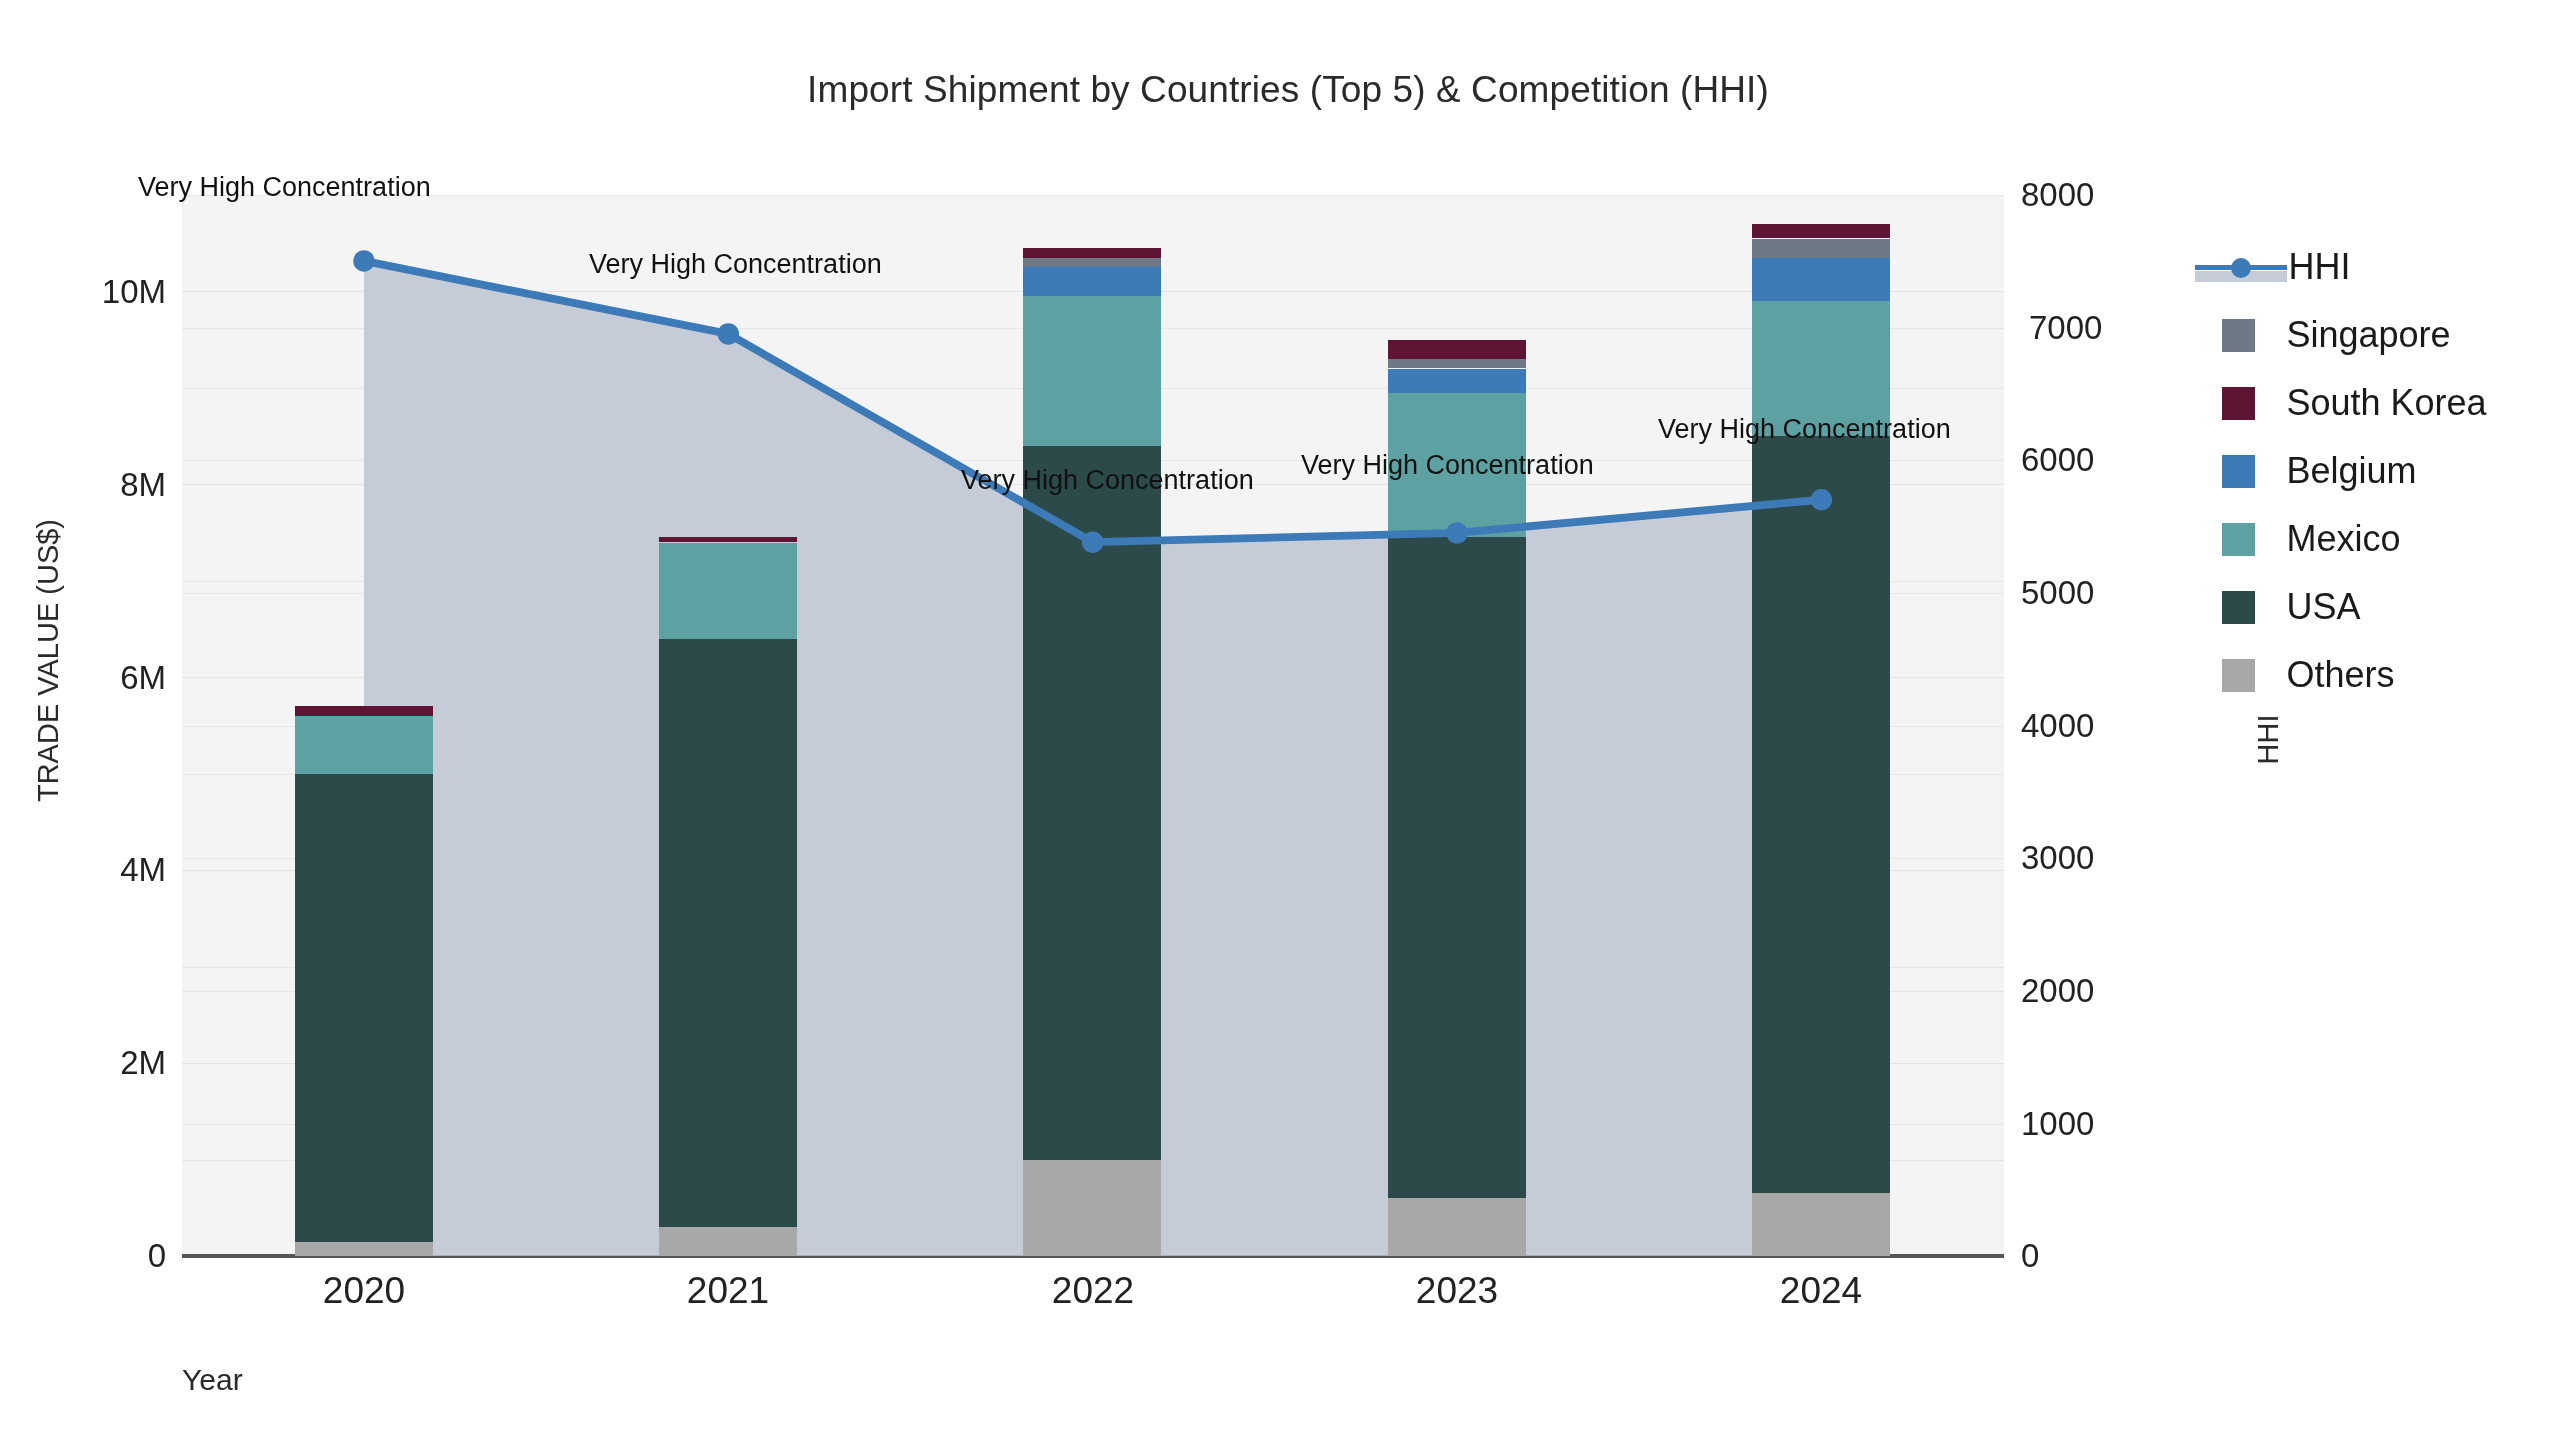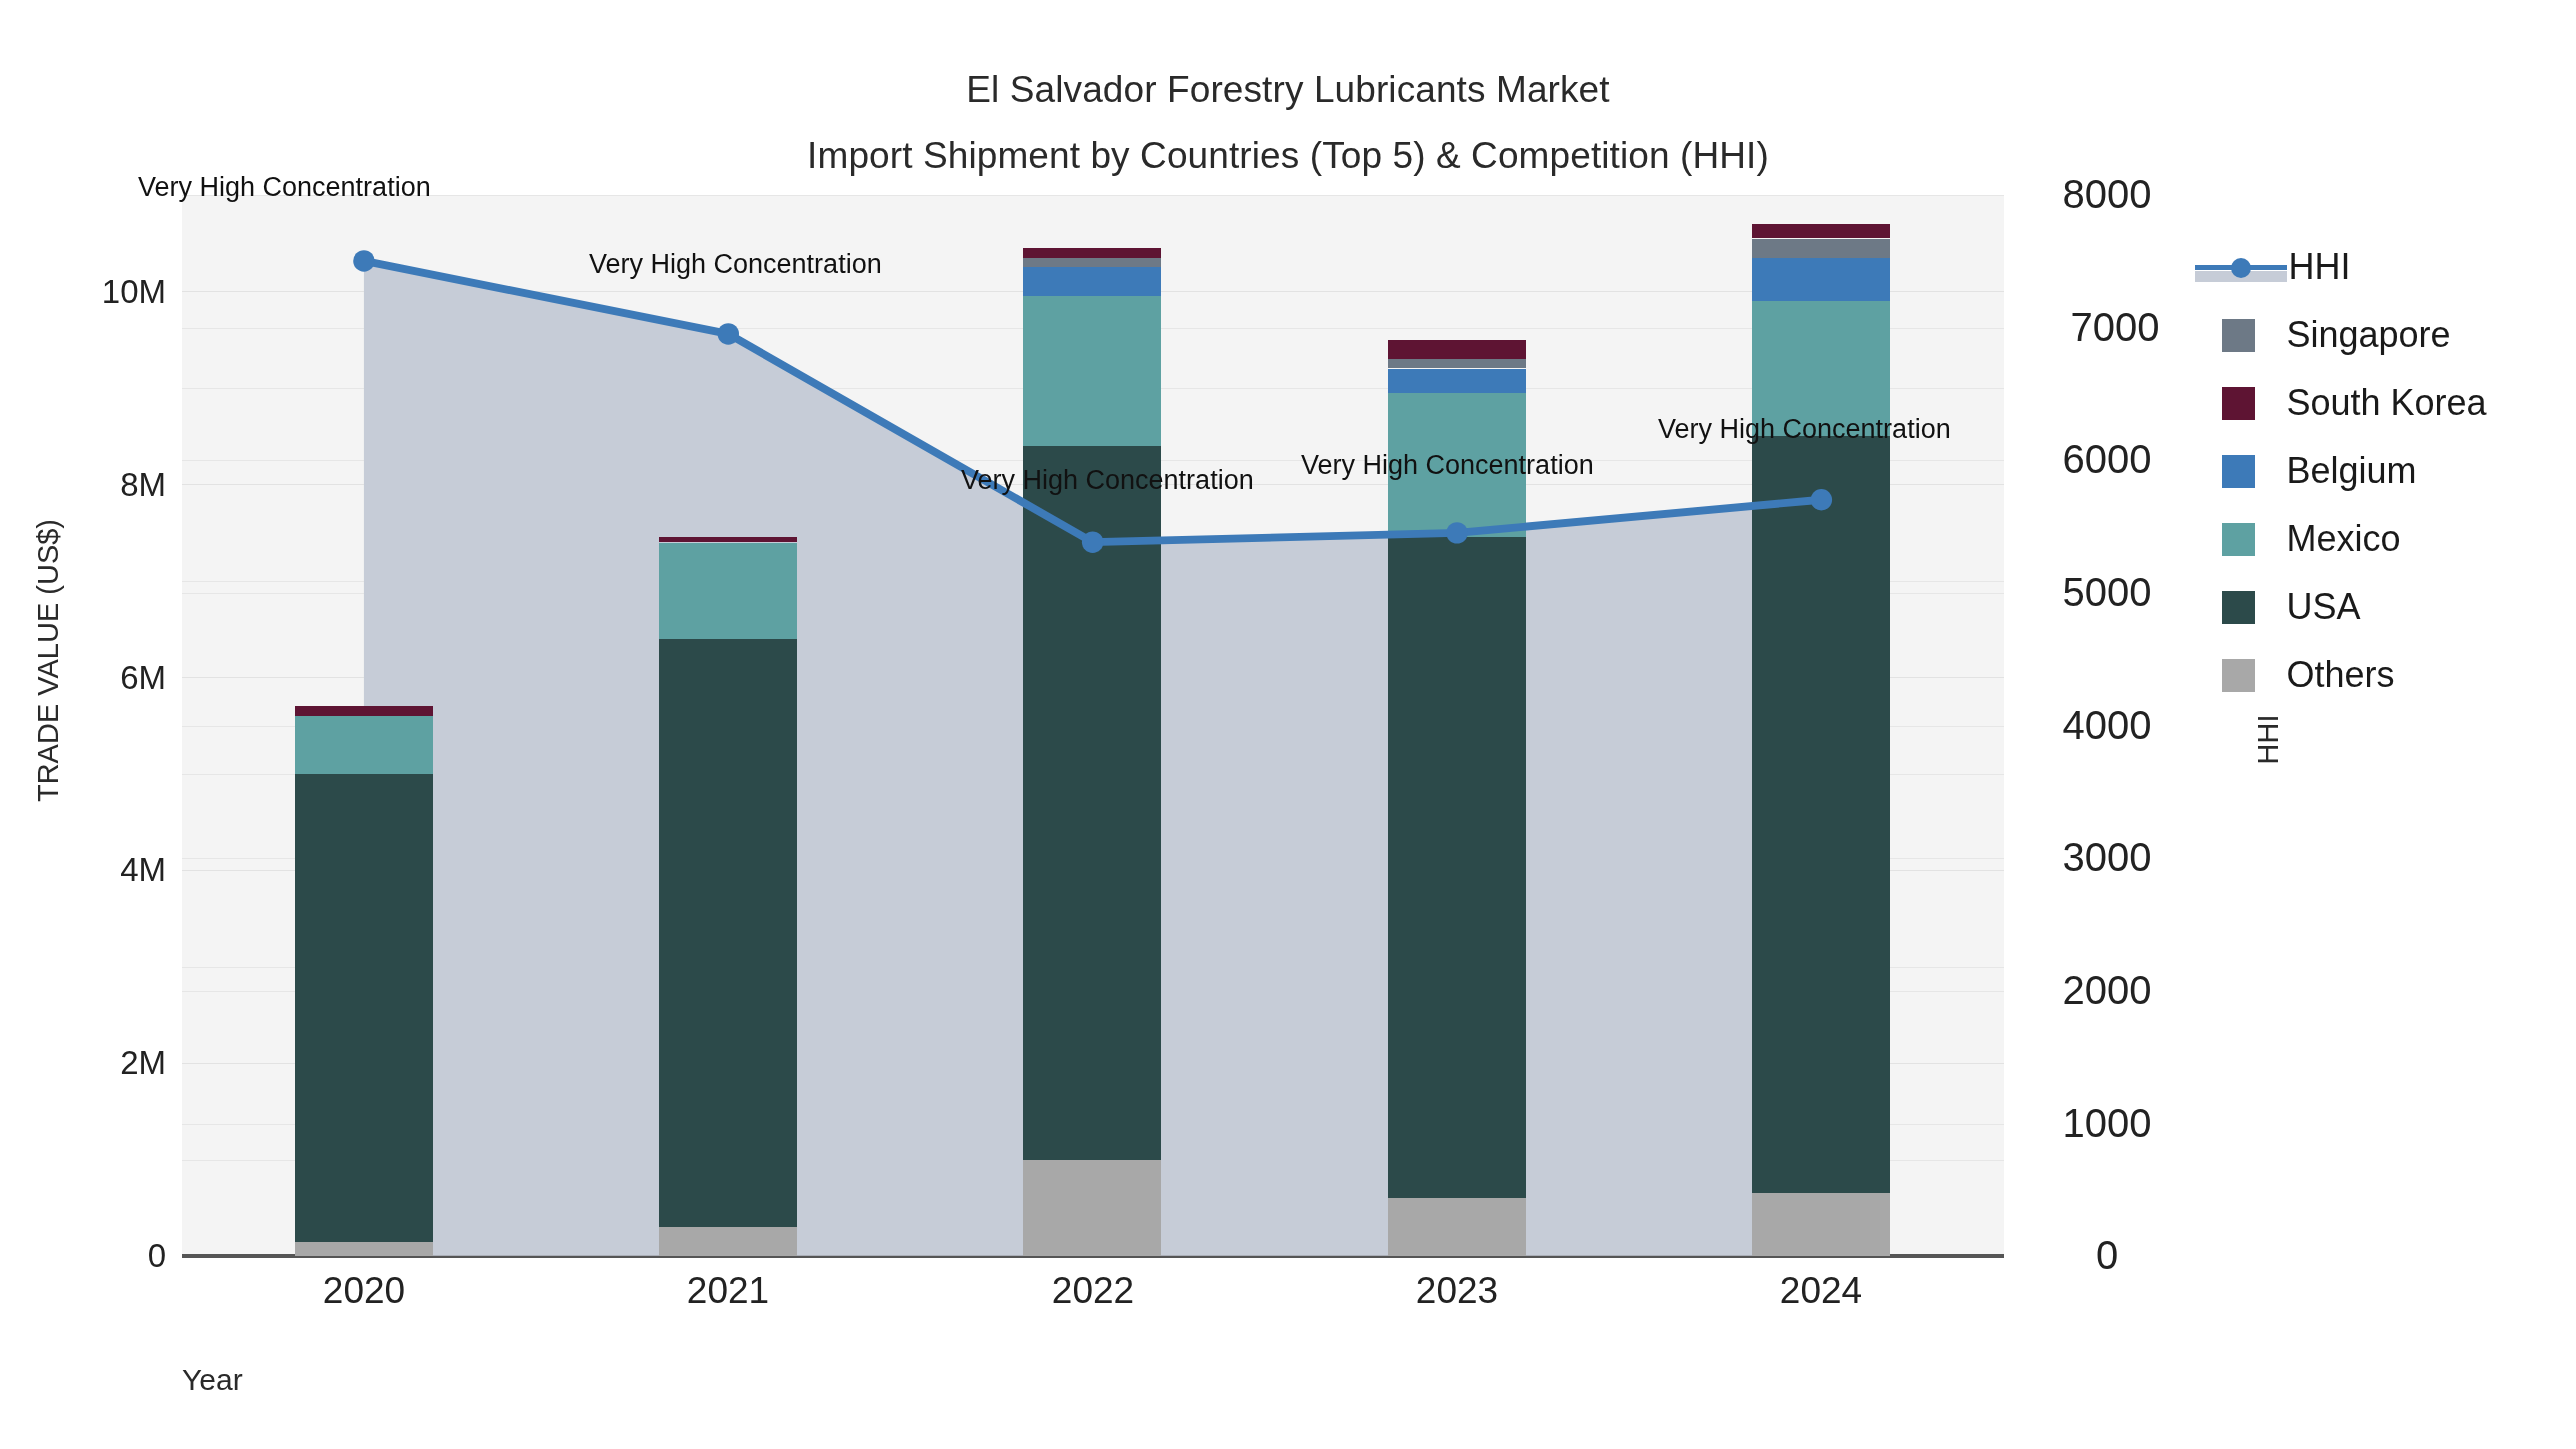--- a/index.html
+++ b/index.html
@@ -35,22 +35,22 @@
   .gridline.major{background:#e2e2e2;}
   .axis-bottom{
     position:absolute;
     left:182px;top:1254px;width:1822px;height:3.6px;background:#555;
   }
   .tick-left{
     position:absolute; text-align:right; width:143px;
     color:#222; font-size:33px; line-height:33px;
   }
   .tick-right{
-    position:absolute; text-align:center; width:172px;
-    color:#222; font-size:40px; line-height:33px;
+    position:absolute; text-align:left; width:172px;
+    color:#222; font-size:33px; line-height:33px;
   }
   .axis-title-left{
     position:absolute;
     left:-202px; top:644px;
     width:501px; text-align:center;
     transform:rotate(-90deg);
     transform-origin:center center;
     font-size:29px;color:#2a2a2a;
   }
   .axis-title-right{
@@ -111,21 +111,20 @@
   .legend-label{
     font-size:36px;color:#1a1a1a;white-space:nowrap;
   }
 </style>
 </head>
 <body>
 
 <div id="root">
 
   <div class="title-block">
-    <div class="title-line">El Salvador Forestry Lubricants Market</div>
     <div class="title-line">Import Shipment by Countries (Top 5) &amp; Competition (HHI)</div>
   </div>
 
   <div class="plot" id="plot">
       <div class="gridline major" style="top: 1061px;"></div>
       <div class="gridline" style="top: 965px;"></div>
       <div class="gridline major" style="top: 868px;"></div>
       <div class="gridline" style="top: 772px;"></div>
       <div class="gridline major" style="top: 675px;"></div>
       <div class="gridline" style="top: 579px;"></div>

